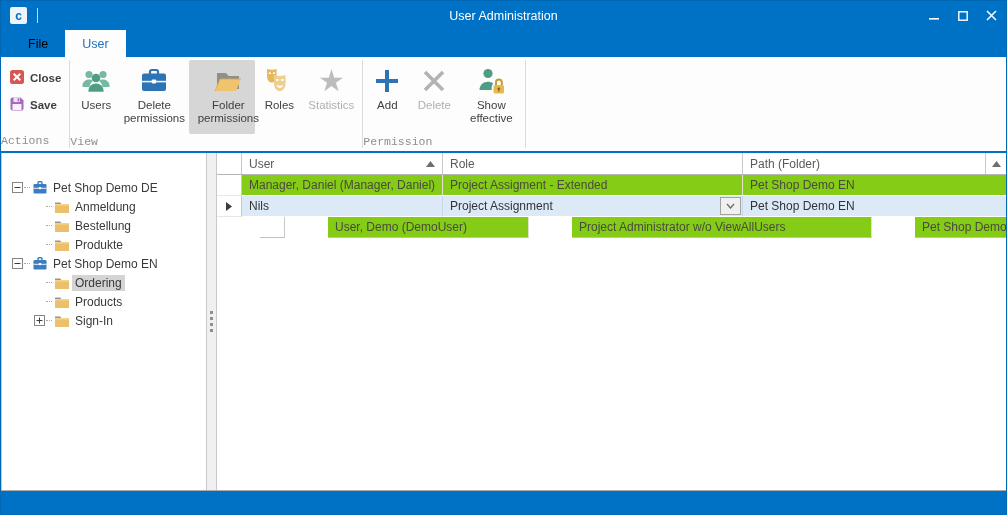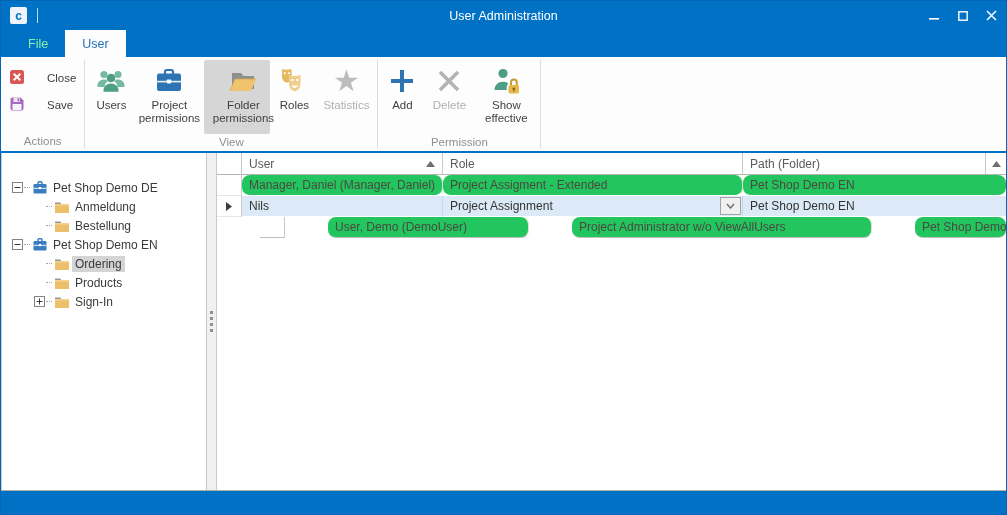--- a/index.html
+++ b/index.html
@@ -13,35 +13,35 @@
   .titlebar{height:29px;background:#0072C6;display:flex;align-items:center;flex:none;position:relative;}
   .app-icon{width:17px;height:17px;margin-left:9px;background:#eef4fa;color:#0072C6;
     font-weight:bold;font-size:12px;display:flex;align-items:center;justify-content:center;border-radius:2px;}
   .qat-sep{width:1px;height:15px;background:rgba(255,255,255,.75);margin-left:10px;}
   .title{position:absolute;left:0;right:0;text-align:center;color:#fff;font-size:12.5px;pointer-events:none;}
   .win-controls{margin-left:auto;display:flex;z-index:2;}
   .win-btn{width:29px;height:29px;display:flex;align-items:center;justify-content:center;cursor:default;}
   .win-btn svg{display:block;}
   
   .tabrow{height:27px;background:#0072C6;display:flex;align-items:stretch;padding-left:10px;flex:none;}
-  .tab{padding:0 17px;display:flex;align-items:center;color:#86efac;font-size:12.5px;cursor:default;}
+  .tab{padding:0 17px;display:flex;align-items:center;color:#000000;font-size:12.5px;cursor:default;}
   .tab.active{background:#fdfdfd;color:#2172b8;}
   
   .ribbon{height:96px;background:#fdfdfd;border-bottom:2px solid #0072C6;display:flex;align-items:stretch;flex:none;}
   .rgroup{display:flex;flex-direction:column;}
   .rgroup-content{flex:1;display:flex;align-items:flex-start;padding:3px 3px 0 3px;gap:2px;}
-  .rgroup-label{height:18px;text-align:center;color:#8f8f8f;font-size:11.5px;line-height:16px;}
+  .rgroup-label{height:18px;color:#8f8f8f;font-size:11.5px;line-height:16px;font-family:Liberation Mono, monospace;}
   .rsep{width:1px;background:#dcdcdc;margin:3px 0;flex:none;}
   .big-btn{height:74px;display:flex;flex-direction:column;align-items:center;padding-top:3px;
     border-radius:2px;text-align:center;font-size:11.5px;line-height:13px;color:#3f3f3f;cursor:default;}
   .big-btn .bicon{height:36px;display:flex;align-items:center;justify-content:center;}
   .big-btn.selected{background:#d6d6d6;padding-left:12px;}
   .big-btn.disabled{color:#b0b0b0;}
   .small-col{display:flex;flex-direction:column;gap:5px;padding-top:7px;}
-  .small-btn{display:flex;align-items:center;gap:22px;height:22px;padding:0 5px;font-size:11.5px;color:#3f3f3f;cursor:default;}
+  .small-btn{display:flex;align-items:center;gap:5px;height:22px;padding:0 5px;font-size:11.5px;color:#3f3f3f;cursor:default;font-weight:bold;}
   .glyph-star{font-size:30px;line-height:30px;color:#bdbdbd;}
   
   .content{flex:1;display:flex;background:#fff;border-bottom:1px solid #adadad;min-height:0;}
   .tree-panel{width:206px;flex:none;border-left:1px solid #c9c9c9;border-right:1px solid #c9c9c9;
     padding-top:25px;overflow:hidden;background:#fff;}
   .tnode{height:19px;display:flex;align-items:center;padding-left:9px;cursor:default;white-space:nowrap;}
   .tslot{width:13px;flex:none;display:flex;align-items:center;justify-content:center;}
   .tindent{width:22px;flex:none;}
   .tconn{width:6px;flex:none;border-top:1px dotted #a8a8a8;height:0;}
   .ticon{width:17px;flex:none;display:flex;align-items:center;justify-content:center;margin-left:1px;}
@@ -55,21 +55,21 @@
   .grid-header{display:flex;height:22px;flex:none;border-bottom:1px solid #b5b5b5;color:#5a5a5a;background:#fff;}
   .gh-cell{display:flex;align-items:center;padding-left:7px;border-right:1px solid #c9c9c9;overflow:hidden;}
   .gh-ind{width:25px;flex:none;padding:0;}
   .gh-right{width:20px;flex:none;border-right:none;justify-content:center;padding:0;}
   .sort-asc{margin-left:auto;margin-right:7px;}
   .grid-row{display:flex;height:21px;flex:none;}
   .g-ind{width:25px;flex:none;background:#fff;border-right:1px solid #c9c9c9;border-bottom:1px solid #e7e7e7;
     display:flex;align-items:center;justify-content:center;color:#333;}
   .g-cell{display:flex;align-items:center;padding-left:7px;border-right:1px solid #e3e0cd;
     border-bottom:1px solid #fff;overflow:hidden;white-space:nowrap;color:#4a4a3e;position:relative;}
-  .row-normal .g-cell{background:#22c55e;border-radius:8px;}
+  .row-normal .g-cell{background:#84cc16;}
   .row-current .g-cell{background:#dceaf7;border-right-color:#c9d8e8;border-bottom-color:#fff;color:#333;}
   .grid-row:last-child .g-cell,.grid-row:last-child .g-ind{border-bottom:1px solid #c0c0c0;margin-left:43px;}
   .combo-btn{position:absolute;right:1px;top:1px;bottom:1px;width:21px;background:#f0f0f0;
     border:1px solid #a3a3a3;display:flex;align-items:center;justify-content:center;}
   
   .statusbar{height:23px;background:#0072C6;flex:none;}
 </style>
 </head>
 <body>
 
@@ -152,21 +152,21 @@
         </div>
         <div class="big-btn" style="width:66px">
           <span class="bicon">
             <svg width="32" height="32" viewBox="0 0 32 32">
               <path d="M12 9V6.8C12 5.8 12.8 5 13.8 5h4.4c1 0 1.8.8 1.8 1.8V9" fill="none" stroke="#2E74B5" stroke-width="2.2"></path>
               <rect x="4" y="8.5" width="24" height="17.5" rx="2" fill="#2E74B5"></rect>
               <rect x="4" y="15.8" width="24" height="1.6" fill="#fff" opacity="0.9"></rect>
               <rect x="13.8" y="14.4" width="4.4" height="4" rx="0.8" fill="#fff"></rect>
             </svg>
           </span>
-          <span>Project permissions</span>
+          <span>Delete permissions</span>
         </div>
         <div class="big-btn selected" style="width:66px">
           <span class="bicon">
             <svg width="32" height="32" viewBox="0 0 32 32">
               <path d="M5 8h9l2.5 3H27v13H5z" fill="#8F8F8B"></path>
               <path d="M3 26l5-12h21l-5 12z" fill="#F0C36E"></path>
               <path d="M3 26l5-12h21" fill="none" stroke="#D9A84E" stroke-width="0.8"></path>
             </svg>
           </span>
           <span>Folder permissions</span>
@@ -273,20 +273,33 @@
           <span class="ticon">
             <svg width="16" height="14" viewBox="0 0 16 14">
               <path d="M1 2.5h5.2L7.8 4.5H15v2H1z" fill="#97968F"></path>
               <rect x="1" y="4" width="14" height="9" rx="0.6" fill="#ECC06B"></rect>
               <rect x="1" y="4" width="14" height="1.6" fill="#F3D28E"></rect>
             </svg>
           </span>
           <span class="tlabel">Bestellung</span>
         </div>
         <div class="tnode">
+          <span class="tindent"></span>
+          <span class="tslot"></span>
+          <span class="tconn"></span>
+          <span class="ticon">
+            <svg width="16" height="14" viewBox="0 0 16 14">
+              <path d="M1 2.5h5.2L7.8 4.5H15v2H1z" fill="#97968F"></path>
+              <rect x="1" y="4" width="14" height="9" rx="0.6" fill="#ECC06B"></rect>
+              <rect x="1" y="4" width="14" height="1.6" fill="#F3D28E"></rect>
+            </svg>
+          </span>
+          <span class="tlabel">Produkte</span>
+        </div>
+        <div class="tnode">
           <span class="tslot">
             <svg width="11" height="11" viewBox="0 0 11 11">
               <rect x="0.5" y="0.5" width="10" height="10" fill="#fff" stroke="#848484"></rect>
               <line x1="2.5" y1="5.5" x2="8.5" y2="5.5" stroke="#3c3c3c"></line>
             </svg>
           </span>
           <span class="tconn"></span>
           <span class="ticon">
             <svg width="16" height="15" viewBox="0 0 16 15">
               <path d="M6 4V2.6c0-.5.4-.9.9-.9h2.2c.5 0 .9.4.9.9V4" fill="none" stroke="#3B7DC1" stroke-width="1.4"></path>

